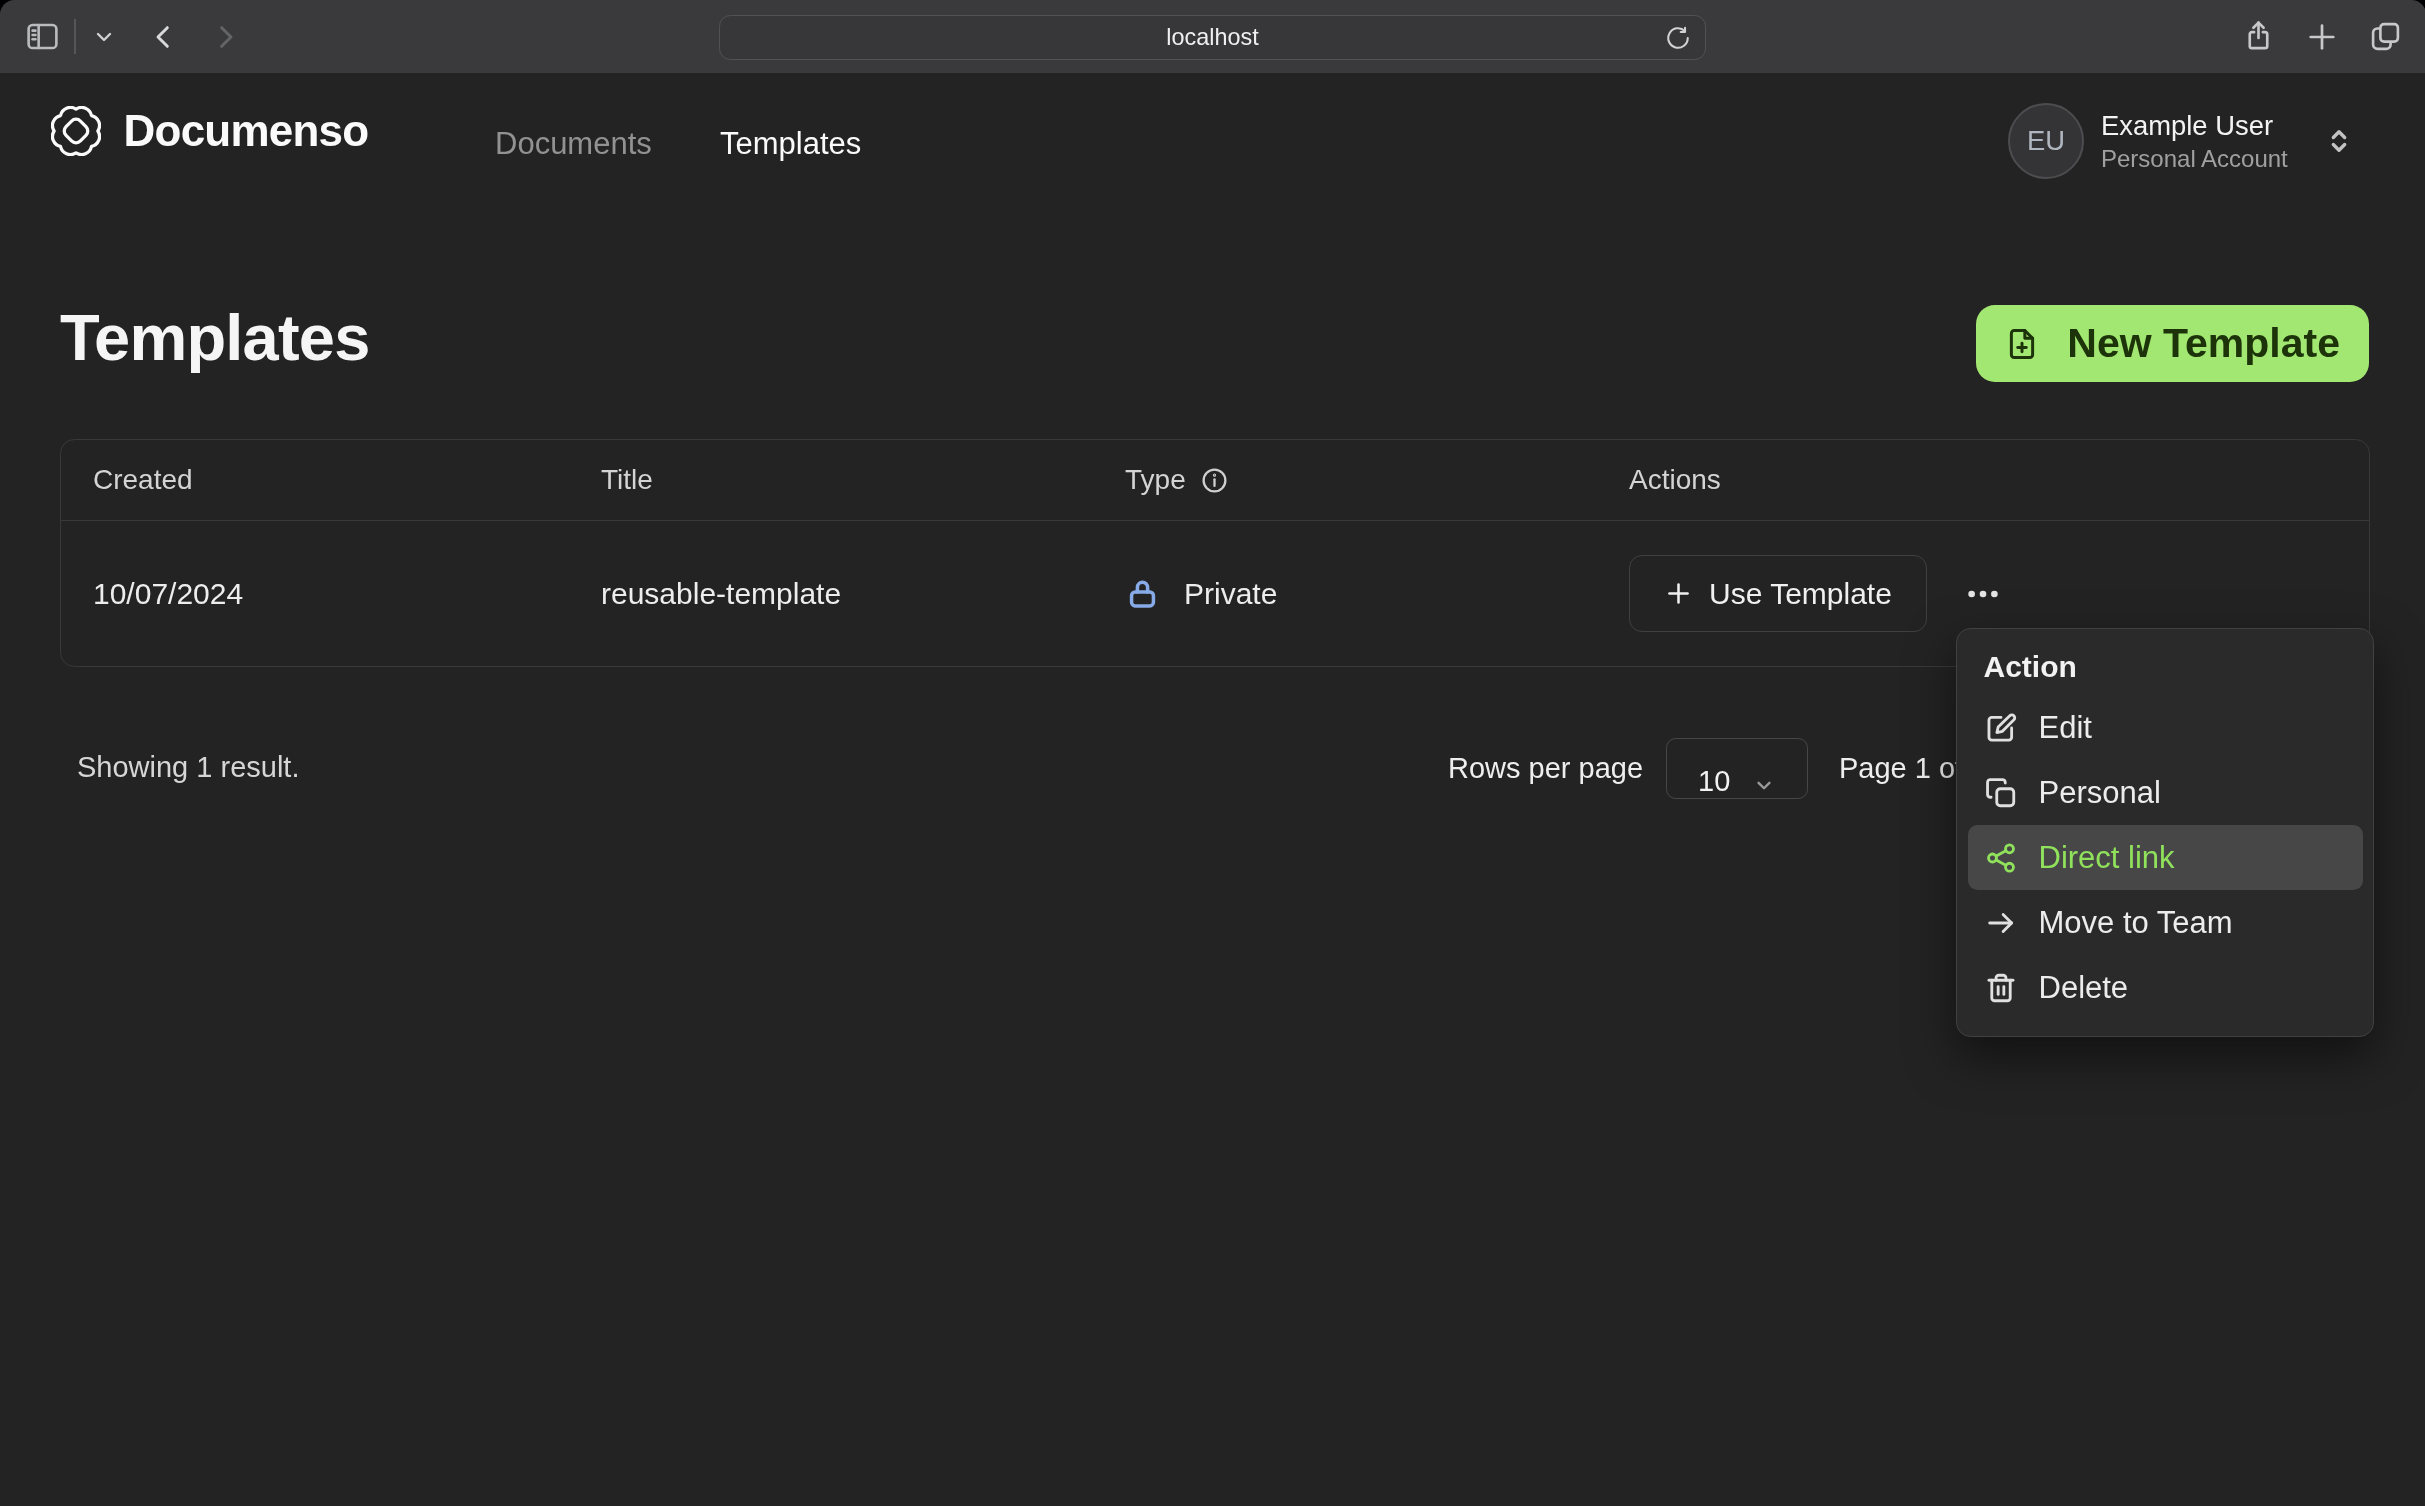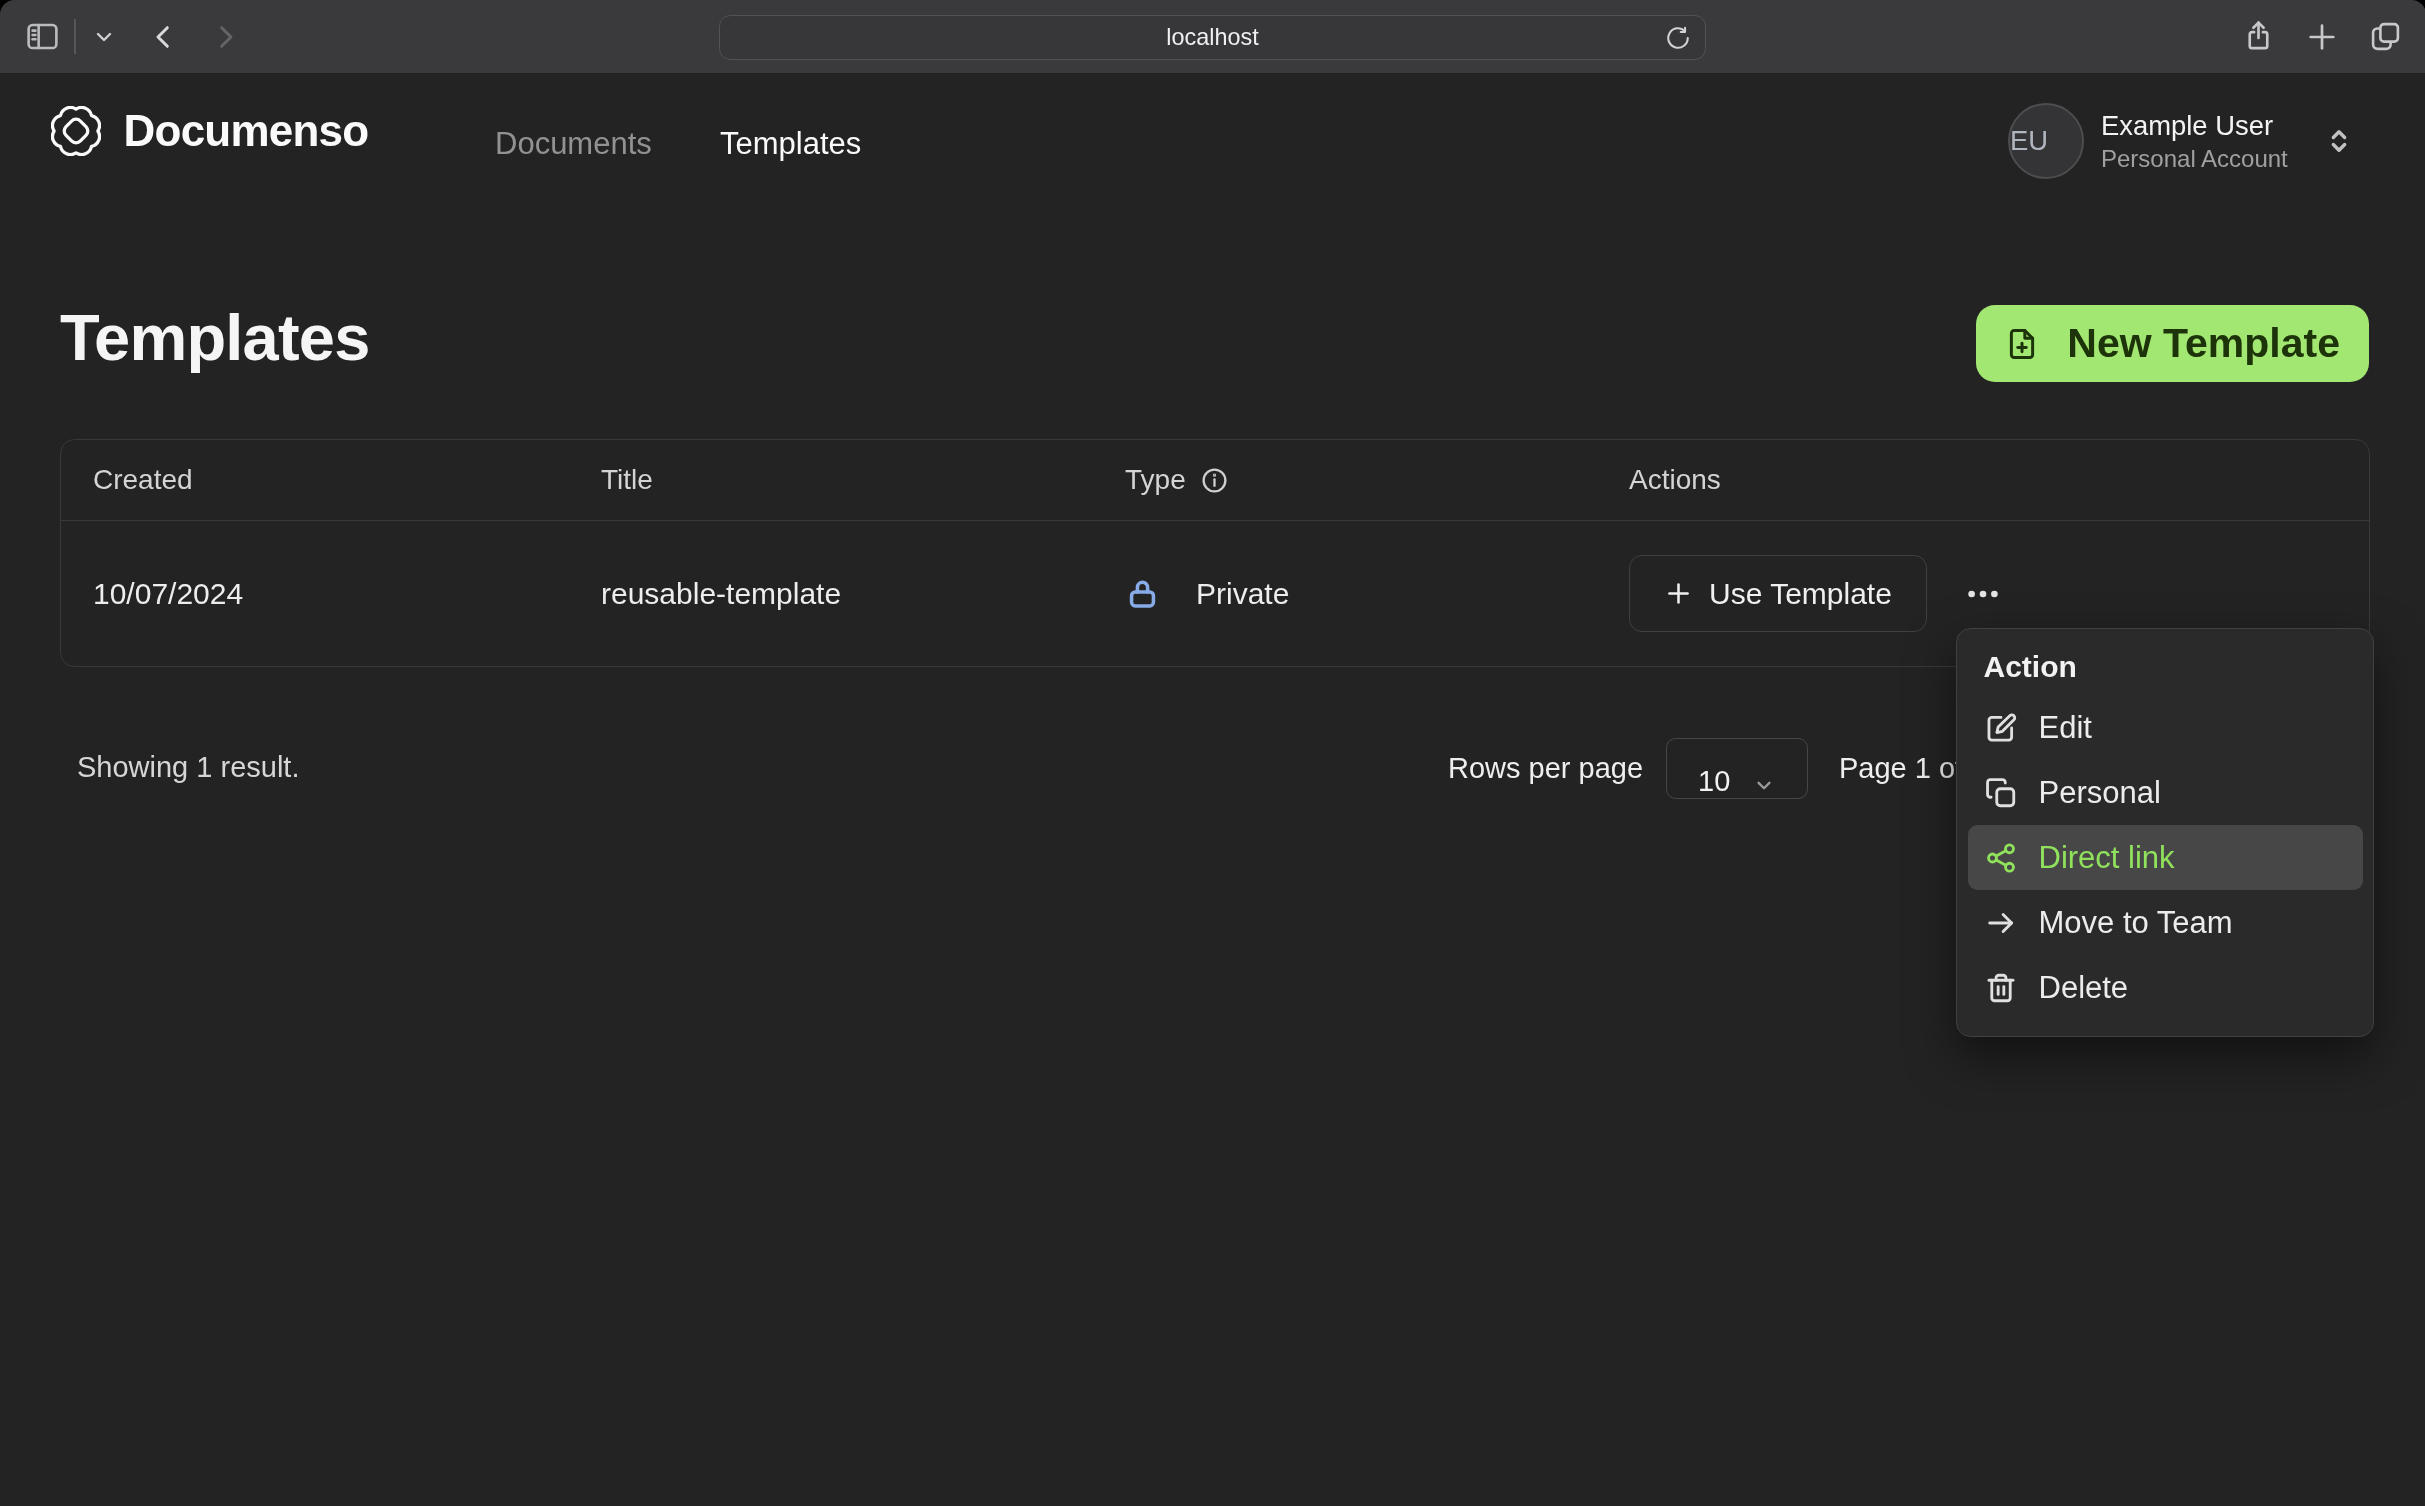--- a/index.html
+++ b/index.html
@@ -31,42 +31,42 @@
 
   .search-box{ position:absolute; left:1118px; top:105px; width:774px; height:76px;
                background:#1d1d1e; border:1.6px solid #3c3c3e; border-radius:13px;
                display:flex; align-items:center; }
   .search-box .mag{ margin-left:24px; color:#e3e3e3; }
   .search-ph{ margin-left:21px; font-size:30px; color:#cbcbcb; flex:1; }
   .kbd{ margin-right:13px; background:#38383a; color:#d8d8d8; font-size:22.6px;
         padding:8px 14.5px; border-radius:8px; letter-spacing:0.8px; }
 
   .avatar{ position:absolute; left:2008px; top:103px; width:76px; height:76px; border-radius:50%;
-           background:#343436; border:2.4px solid #4d4d50; display:flex; align-items:center; 
+           background:#343436; border:2.4px solid #4d4d50; display:flex; align-items:center; justify-content:center;
            color:#b0b6bf; font-size:27.4px; font-weight:500; }
   .user-name{ position:absolute; left:2101px; top:110px; font-size:27.4px; font-weight:400; color:#f3f3f3; white-space:nowrap; }
   .user-sub{ position:absolute; left:2101px; top:145px; font-size:24px; color:#a0a0a0; white-space:nowrap; }
   .user-caret{ position:absolute; left:2322px; top:124px; color:#c2c2c2; }
 
   
   .page-title{ position:absolute; left:60px; top:300px; font-size:65px; font-weight:700;
                letter-spacing:-0.8px; color:#f5f5f5; }
   .new-template-btn{ position:absolute; right:57px; top:305px; height:77px; border:none; cursor:pointer;
                display:flex; align-items:center; gap:28px; padding:0 29px; border-radius:19px;
                background:var(--accent-green,#a2e771); color:#1d3309; font-size:41px; font-weight:600;
                font-family:inherit; }
 
   
   .tmpl-table{ position:absolute; left:60px; top:439px; width:2310px; border:1.6px solid #393939; border-radius:14.5px; }
   .t-grid{ display:grid; grid-template-columns:508px 524px 504px 1fr; align-items:center; padding:0 0 0 32px; }
   .thead{ height:81px; border-bottom:1.6px solid #393939; color:#d4d4d4; font-size:28px; font-weight:500; }
   .th-type{ display:flex; align-items:center; gap:14.5px; }
   .th-type .info{ color:#cfcfcf; }
   .trow{ height:145px; color:#ededed; font-size:30px; font-weight:500; }
-  .cell-type{ display:flex; align-items:center; gap:36px; }
+  .cell-type{ display:flex; align-items:center; gap:24px; }
   .lock{ color:var(--lock-blue,#87abe8); }
   .cell-actions{ display:flex; align-items:center; gap:35px; }
   .use-template-btn{ height:77px; display:flex; align-items:center; gap:16px; padding:0 34px;
                background:transparent; border:1.6px solid #404040; border-radius:13px; cursor:pointer;
                color:#f0f0f0; font-size:30px; font-weight:500; font-family:inherit; }
   .ellipsis-btn{ background:none; border:none; cursor:pointer; color:#e4e4e4; display:flex; align-items:center; }
 
   
   .results{ position:absolute; left:77px; top:751px; font-size:29px; color:#d6d6d6; }
   .rpp-label{ position:absolute; left:1448px; top:752px; font-size:29px; font-weight:500; color:#eeeeee; }

